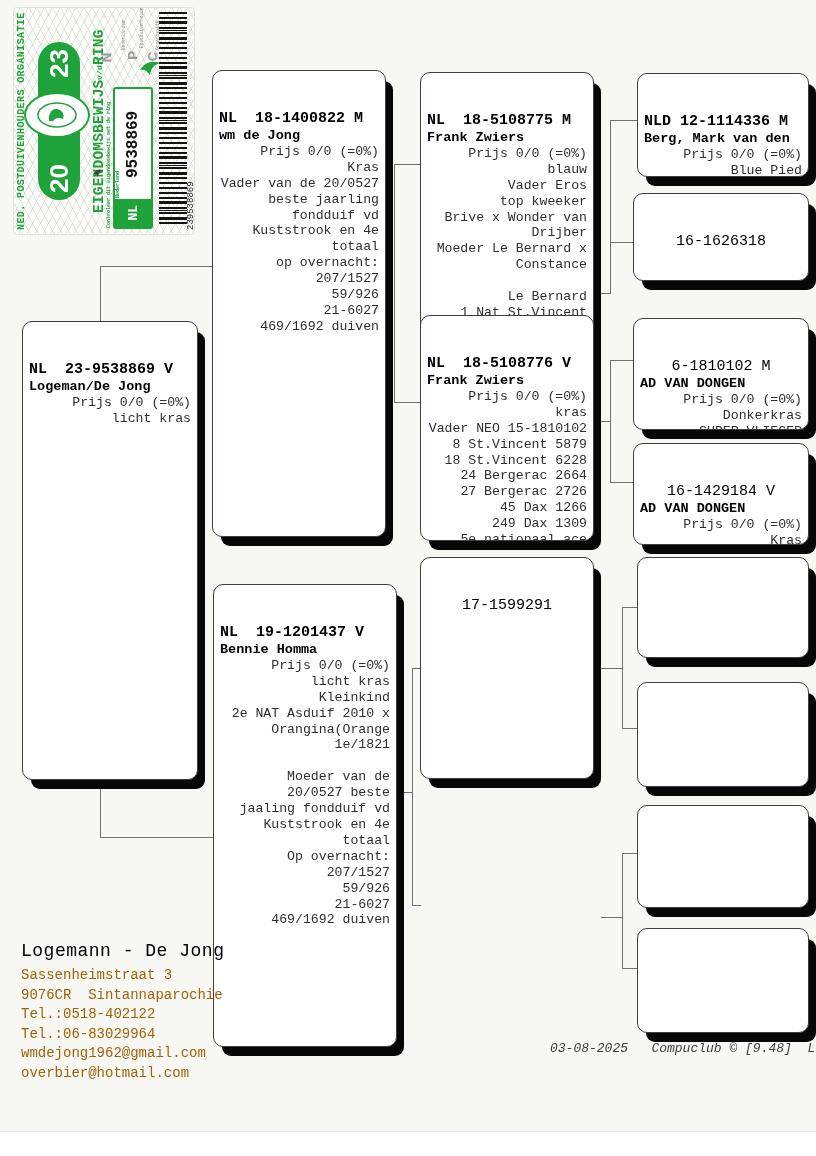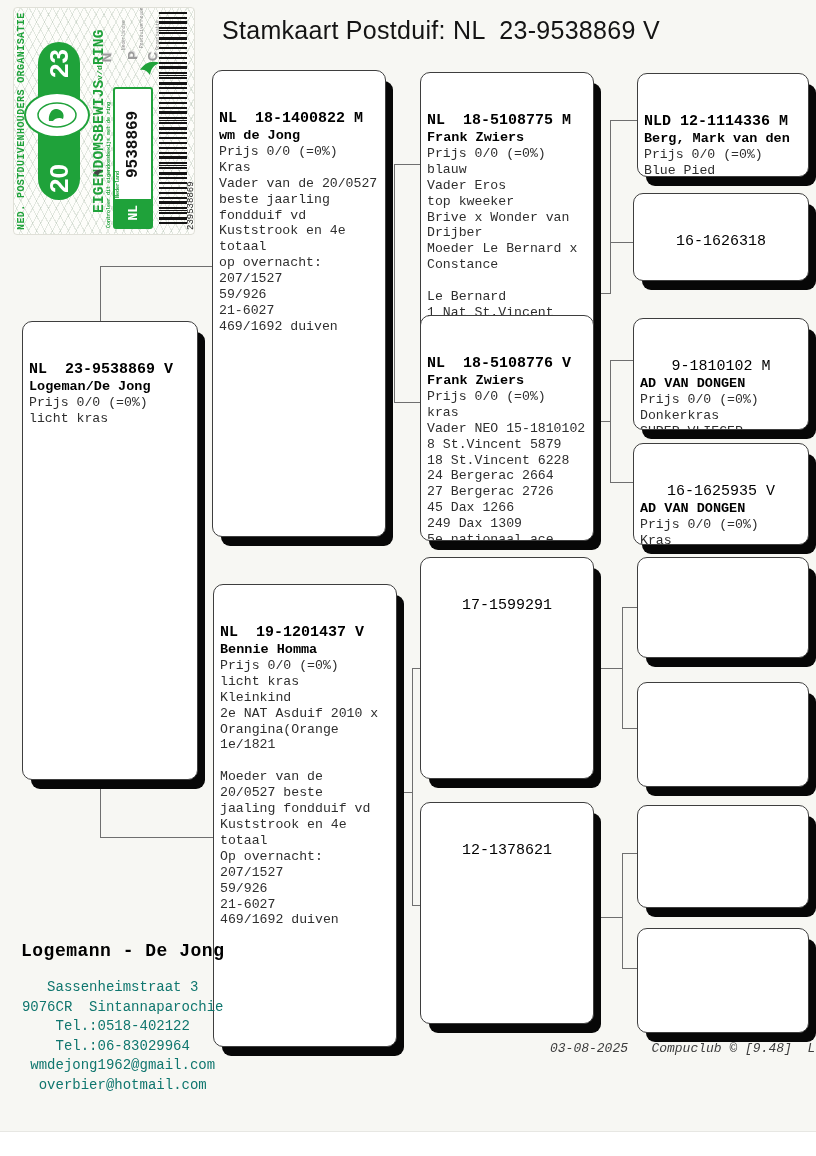--- a/index.html
+++ b/index.html
@@ -7,26 +7,26 @@
         font-family:"Liberation Mono","DejaVu Sans Mono",monospace;color:#222;}
   .title{position:absolute;left:222px;top:16px;font-family:"Liberation Sans","DejaVu Sans",sans-serif;
          font-size:25px;color:#141414;white-space:pre;letter-spacing:.3px;}
   
   .pbox{position:absolute;background:#fff;border:1.5px solid #3e3e3e;border-radius:10px;
         box-shadow:8px 10px 0 -1px #070707;padding:3px 6px;box-sizing:border-box;
         font-size:13.2px;line-height:15.9px;overflow:hidden;}
   .hdr{display:block;font-weight:bold;font-size:15px;line-height:18px;color:#000;white-space:pre;margin-top:36px;}
   .hdr.center{text-align:center;font-weight:normal;}
   .nm{display:block;font-weight:bold;font-size:13.5px;color:#000;white-space:pre;}
-  .bd{display:block;white-space:pre-wrap;color:#2e2e2e;}
+  .bd{display:block;white-space:pre-wrap;color:#2e2e2e;text-align:right;}
   .cline{position:absolute;background:#6f6f6f;}
   
   .contact{position:absolute;left:21px;top:941px;}
-  .cname{font-weight:bold;font-size:18px;letter-spacing:.5px;color:#000;margin-bottom:17px;white-space:pre;}
-  .clines{font-size:14px;line-height:19.5px;color:#0f766e;white-space:pre-wrap;text-align:center;}
+  .cname{font-weight:normal;font-size:18px;letter-spacing:.5px;color:#000;margin-bottom:5px;white-space:pre;}
+  .clines{font-size:14px;line-height:19.5px;color:#a16207;white-space:pre-wrap;}
   .footer{position:absolute;left:550px;top:1041px;font-style:italic;font-size:13px;color:#3c3c3c;white-space:pre;}
   .scanstrip{position:absolute;left:0;bottom:0;width:100%;height:24px;background:#fff;border-top:1px solid #e7e7e3;}
   
   .sticker{position:absolute;left:13px;top:7px;width:180px;height:226px;border-radius:4px;border:1px solid #e0e0d8;
     background:
       repeating-linear-gradient(62deg, rgba(130,155,130,.22) 0 1px, transparent 1px 7px),
       repeating-linear-gradient(-62deg, rgba(130,155,130,.22) 0 1px, transparent 1px 7px),
       #fdfdfa;
     overflow:hidden;}
   .vtext{writing-mode:vertical-rl;transform:rotate(180deg);}
@@ -57,21 +57,20 @@
       repeating-linear-gradient(to bottom,#141414 0 1px,transparent 1px 9px);}
   .st-barnum{position:absolute;left:172px;top:118px;height:104px;width:9px;font-size:9px;color:#1b1b1b;
              display:flex;align-items:center;}
   .bird{position:absolute;}
 </style>
 </head>
 <body>
 
 <div class="page">
 
-  <div class="title">Stamkaart Postduif: NL  23-9538869 V</div>
 
   <div class="sticker">
     <div class="st-org vtext">NED. POSTDUIVENHOUDERS ORGANISATIE</div>
     <div class="st-pill">
       <span class="vtext">23</span>
       <span class="vtext">20</span>
     </div>
     <div class="st-emblem">
       <svg width="44" height="30" viewBox="0 0 44 30">
         <ellipse cx="22" cy="15" rx="19" ry="12" fill="none" stroke="#1fa23a" stroke-width="1.5"></ellipse>
@@ -207,44 +206,41 @@
 27 Bergerac 2726
 45 Dax 1266
 249 Dax 1309
 5e nationaal ace
 marathon 2017
 Moeder Serena 16-</span>
   </div>
   <div class="pbox" style="left:420px;top:557px;width:174px;height:222px">
     <span class="hdr center">17-1599291</span>
   </div>
-  <div class="pbox" style="left:420px;top:802px;width:174px;height:222px">
-    <span class="hdr center">12-1378621</span>
-  </div>
 
   <div class="pbox" style="left:637px;top:73px;width:172px;height:104px">
     <span class="hdr">NLD 12-1114336 M</span>
     <span class="nm">Berg, Mark van den</span>
     <span class="bd">Prijs 0/0 (=0%)
 Blue Pied
 Top-producer,
 gr.sire to winners</span>
   </div>
   <div class="pbox" style="left:633px;top:193px;width:176px;height:88px">
     <span class="hdr center">16-1626318</span>
   </div>
   <div class="pbox" style="left:633px;top:318px;width:176px;height:112px">
-    <span class="hdr center">9-1810102 M</span>
+    <span class="hdr center">6-1810102 M</span>
     <span class="nm">AD VAN DONGEN</span>
     <span class="bd">Prijs 0/0 (=0%)
 Donkerkras
 SUPER VLIEGER</span>
   </div>
   <div class="pbox" style="left:633px;top:443px;width:176px;height:102px">
-    <span class="hdr center">16-1625935 V</span>
+    <span class="hdr center">16-1429184 V</span>
     <span class="nm">AD VAN DONGEN</span>
     <span class="bd">Prijs 0/0 (=0%)
 Kras
 TOPTALENT</span>
   </div>
   <div class="pbox" style="left:637px;top:557px;width:172px;height:101px"></div>
   <div class="pbox" style="left:637px;top:682px;width:172px;height:105px"></div>
   <div class="pbox" style="left:637px;top:805px;width:172px;height:103px"></div>
   <div class="pbox" style="left:637px;top:928px;width:172px;height:105px"></div>
 

